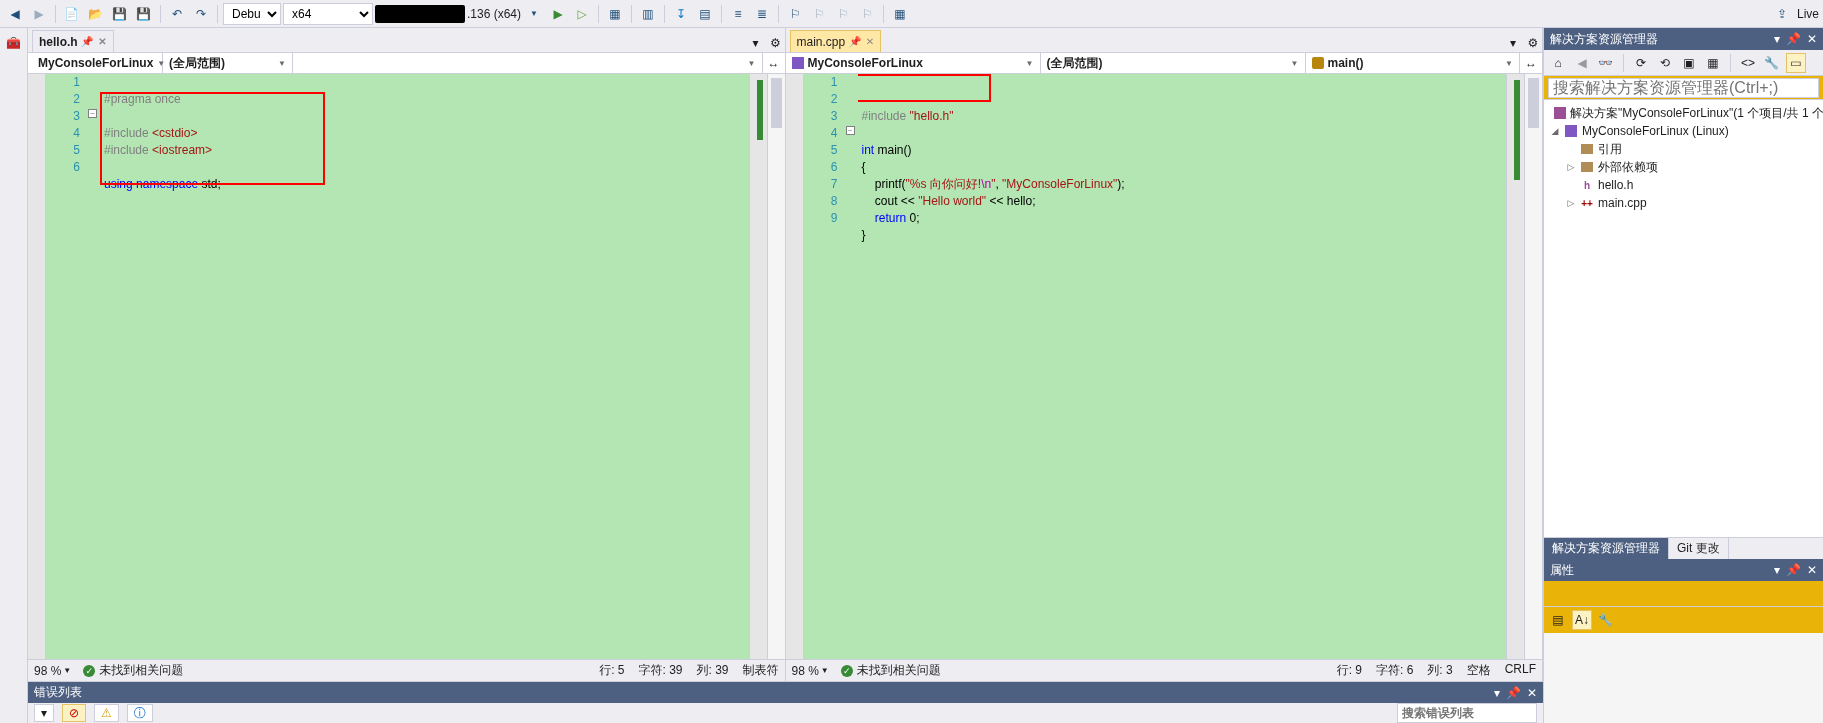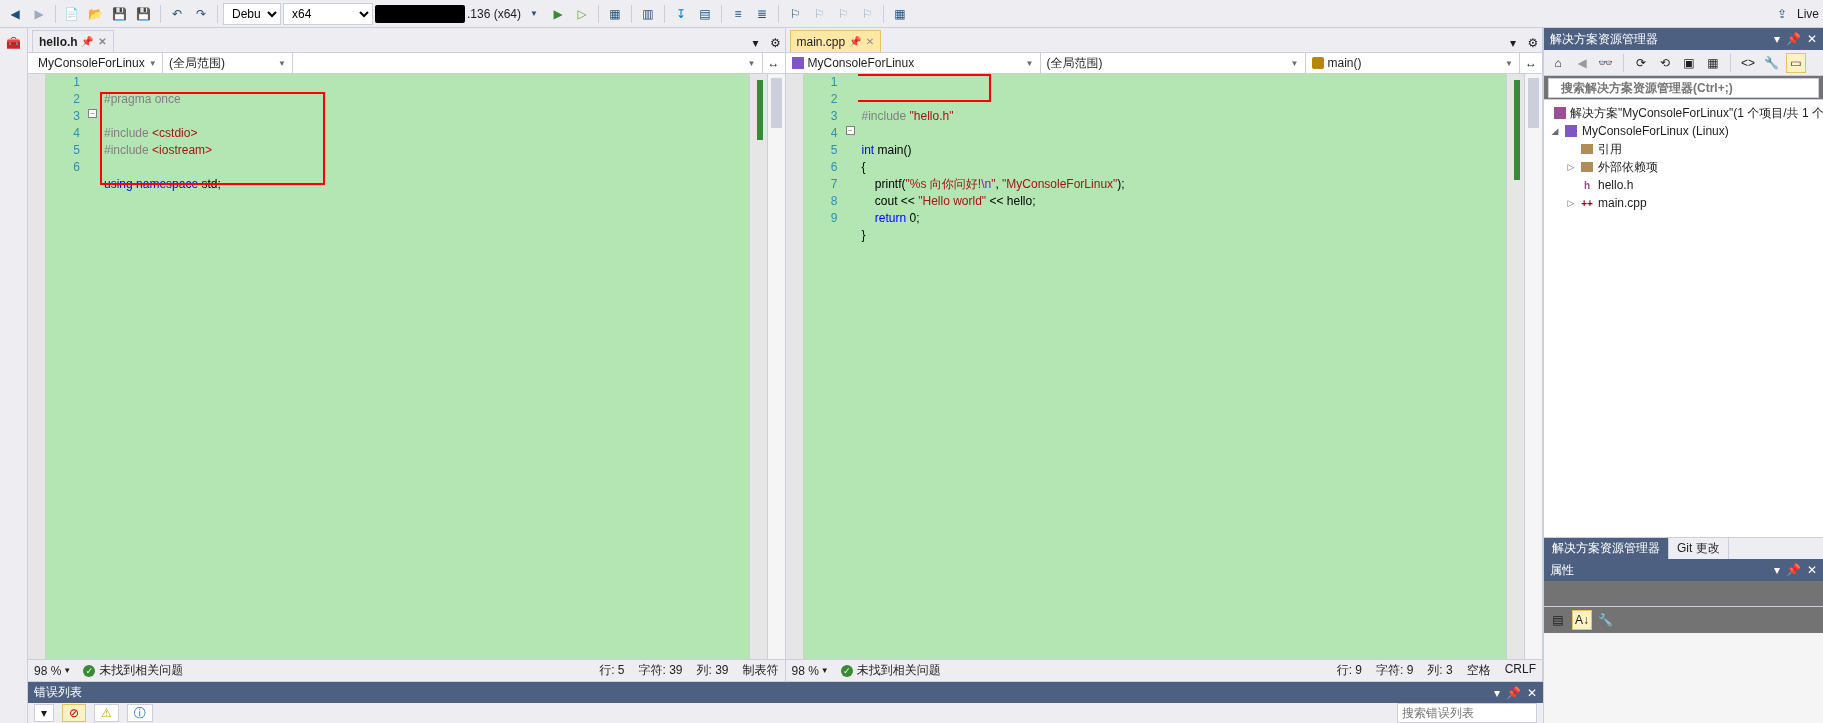--- a/index.html
+++ b/index.html
@@ -28,21 +28,21 @@
 .tabstrip { height: 24px; background: #eeeef2; display:flex; align-items:flex-end; padding-left:4px; gap:2px; }
 .tab { height: 22px; background:#eeeef2; border:1px solid #cccedb; border-bottom:none; display:inline-flex; align-items:center; padding: 0 6px; gap:4px; font-size:12px; color:#1e1e1e; cursor:pointer; }
 .tab.active-yellow { background:#ffe8a6; border-color:#e5c365; }
 .tab.active-blue { font-weight: bold; }
 .tab .pin { color:#717171; font-size:10px; }
 .tab .close { color:#888; font-size:10px; }
 .tabstrip .spacer { flex:1; }
 .tabstrip .dropdown-btn { width:18px; height:18px; display:inline-flex; align-items:center; justify-content:center; color:#1e1e1e; }
 
 .navbar { height: 22px; background:#fff; border-top:1px solid #cccedb; border-bottom:1px solid #cccedb; display:flex; }
-.navbar .cell { height:100%; border-right:1px solid #cccedb; display:flex; align-items:center; padding:8px 6px; gap:4px; color:#1e1e1e; }
+.navbar .cell { height:100%; border-right:1px solid #cccedb; display:flex; align-items:center; padding:8px 6px; gap:4px; color:#1e1e1e;font-weight:bold; }
 .navbar .cell.project { width:135px; }
 .navbar .cell.scope { flex: 0 0 130px; }
 .navbar .cell.empty { flex:1; }
 .navbar .cell .tri { margin-left:auto; font-size:8px; color:#6b6b6b; }
 .navbar .swap { width:22px; display:flex; align-items:center; justify-content:center; }
 .proj-icon { width:12px;height:12px; background:#7e57c2; display:inline-block;}
 .func-icon { width:12px;height:12px; background:#b8860b; display:inline-block; border-radius:2px;}
 
 .code-wrap { flex:1; display:flex; min-height:0; position:relative; }
 .break-gutter { width:18px; background:#e6e6e6; border-right:1px solid #d0d0d0; }
@@ -71,28 +71,28 @@
 .statusbar .ok .dot { width:12px;height:12px;border-radius:50%;background:#388a34; color:#fff; font-size:9px; display:inline-flex;align-items:center;justify-content:center;}
 .statusbar .right { margin-left:auto; display:flex; gap:14px; }
 
 .bottom-panel { height: 42px; background:#eeeef2; border-top:1px solid #cccedb; display:flex; flex-direction:column;}
 .bottom-panel .hdr { height:22px; background:#4d6082; color:#fff; display:flex; align-items:center; padding:0 6px; font-size:12px; }
 .bottom-panel .hdr .wc { margin-left:auto; display:flex; gap:6px; }
 .bottom-panel .tbar { flex:1; background:#eeeef2; display:flex; align-items:center; padding:0 6px; gap:8px; }
 .bottom-panel .chip { height:18px; border:1px solid #cccedb; background:#fff; padding:0 6px; display:inline-flex; align-items:center; gap:4px;}
 
 
-.dock-right { width:280px; background:#737373; border-left:1px solid #cccedb; display:flex; flex-direction:column; }
+.dock-right { width:280px; background:#eab308; border-left:1px solid #cccedb; display:flex; flex-direction:column; }
 .panel-hdr { height:22px; background:#4d6082; color:#fff; display:flex; align-items:center; padding:0 6px; font-size:12px;}
 .panel-hdr .wc { margin-left:auto; display:flex; gap:6px;}
 .se-toolbar { height:26px; background:#eeeef2; border-bottom:1px solid #cccedb; display:flex; align-items:center; padding:0 4px; gap:4px;}
 .se-toolbar .btn { width:20px; height:20px; display:inline-flex; align-items:center; justify-content:center; color:#1e1e1e; }
 .se-toolbar .btn.active { background:#fdf2c4; border:1px solid #e5c365; }
 .se-search { height:24px; border-bottom:1px solid #cccedb; display:flex; align-items:center; padding:0 4px;}
-.se-search input { flex:1; border:1px solid #cccedb; height:20px; padding:0 12px; color:#6a6a6a; font-size:12px;font-weight:bold;}
+.se-search input { flex:1; border:1px solid #cccedb; height:20px; padding:0 4px; color:#6a6a6a; font-size:16px;}
 .tree { flex:1; background:#fff; padding:4px 2px; overflow:auto; color:#1e1e1e;}
 .tree .row { display:flex; align-items:center; height:18px; gap:4px; padding-left:4px; white-space:nowrap;}
 .tree .exp { width:10px; text-align:center; color:#6b6b6b; font-size:9px;}
 .tree .ico { width:14px; height:14px; display:inline-flex; align-items:center; justify-content:center;}
 .tree .lbl { font-size:12px; }
 .tree .d1 { padding-left: 20px; }
 .ico-sln { background:#9b4f96; width:12px;height:12px;}
 .ico-proj { background:#7e57c2; width:12px;height:12px;}
 .ico-ref { background:#b08d57; width:12px;height:10px;}
 .ico-ext { background:#b08d57; width:12px;height:10px;}
@@ -301,21 +301,21 @@
           <span class="zoom">
               <span>98 %</span>
               <span style="font-size:8px">▼</span>
             </span>
           <span class="ok">
               <span class="dot">✓</span>
               <span>未找到相关问题</span>
             </span>
           <div class="right">
             <span>行: 9</span>
-            <span>字符: 9</span>
+            <span>字符: 6</span>
             <span>列: 3</span>
             <span>空格</span>
             <span>CRLF</span>
           </div>
         </div>
       </div>
 
     </div>
 
     <div class="bottom-panel">
@@ -334,21 +334,21 @@
         <div class="chip" style="border-color:#e5c365;background:#fdf2c4">
             <span style="color:#c00">⊘</span>
           </div>
         <div class="chip">
             <span style="color:#c90">⚠</span>
           </div>
         <div class="chip">
             <span style="color:#06c">ⓘ</span>
           </div>
         <span style="flex:1"></span>
-        <input type="text" style="border: 1px solid rgb(204, 206, 219); height: 20px; padding: 0px 4px; width: 140px;" placeholder="搜索错误列表">
+        <input type="text" style="border: 1px solid rgb(204, 206, 219); height: 20px; padding: 0px 4px; width: 140px; font-weight: bold;" placeholder="搜索错误列表">
       </div>
     </div>
   </div>
 
   <div class="dock-right">
     <div class="panel-hdr">
       <span>解决方案资源管理器</span>
       <div class="wc">
           <span>▾</span>
           <span>📌</span>

